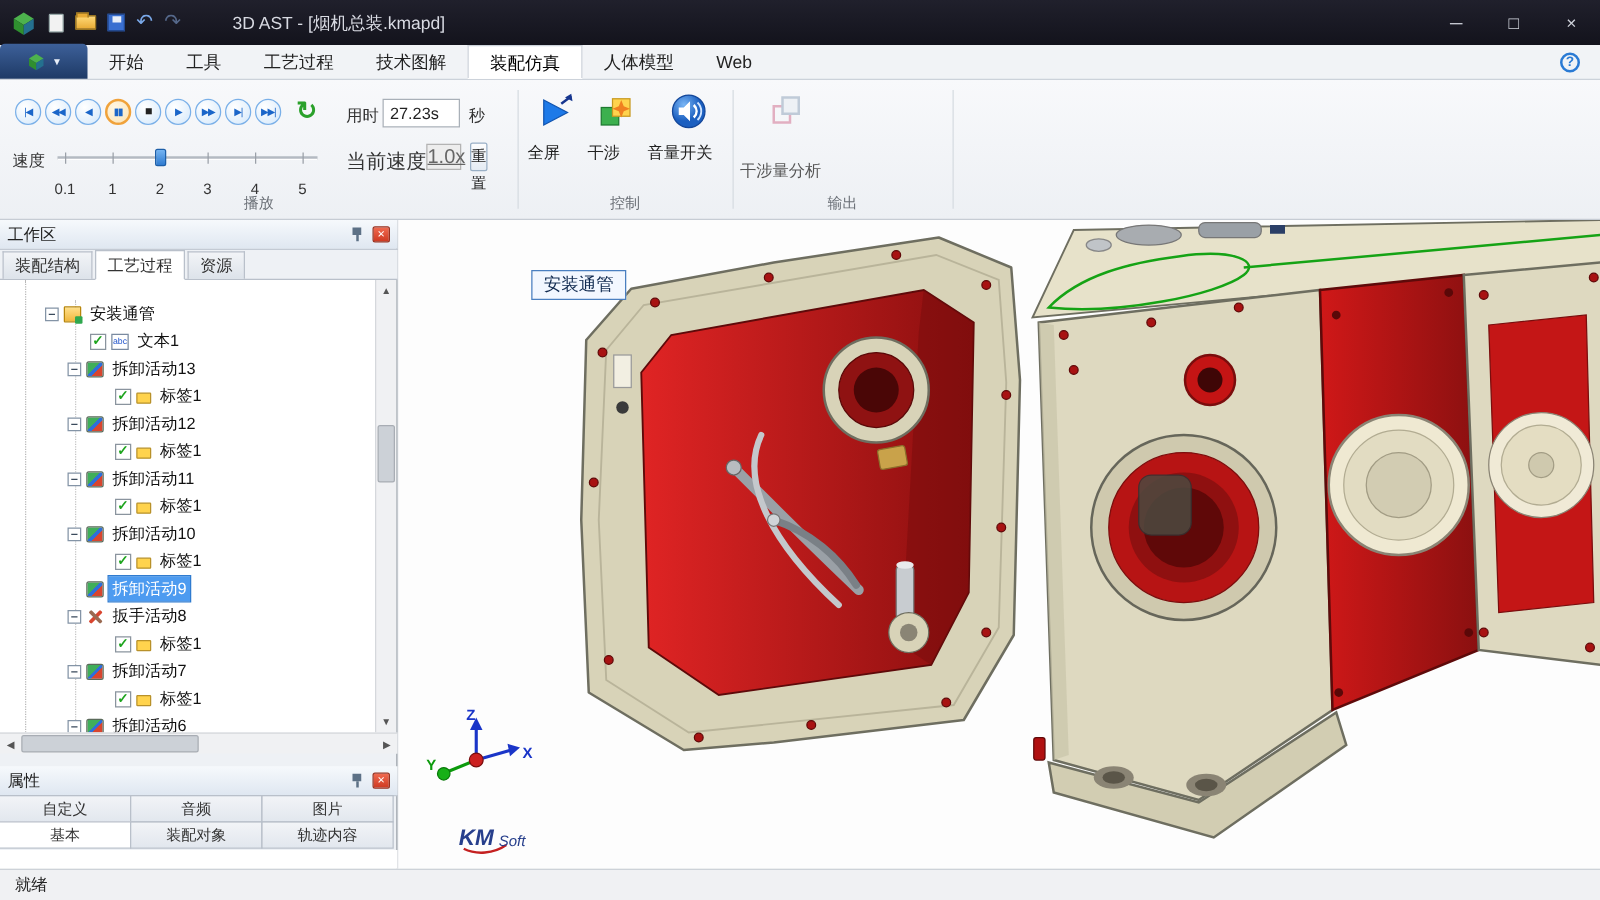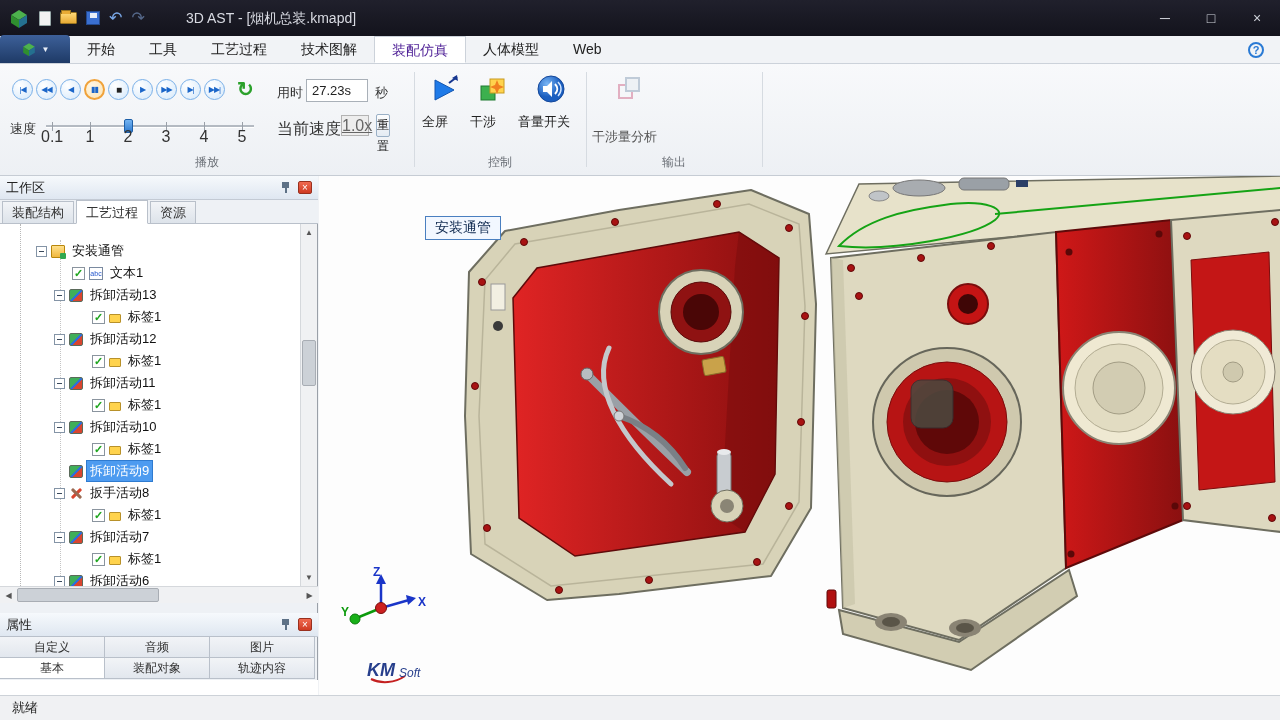--- a/index.html
+++ b/index.html
@@ -23,21 +23,21 @@
   .win-btn { width:46px; height:36px; color:#cfd2da; font-size:14px; display:flex; align-items:center; justify-content:center; }
 
   
   .tabrow { position:absolute; left:0; top:36px; width:1280px; height:28px;
     background:#f1f3f6; border-bottom:1px solid #ccd2da; display:flex; align-items:flex-end; }
   .file-btn { width:70px; height:28px; background:linear-gradient(#3d6099,#1e3a66);
     border-radius:4px 4px 0 0; display:flex; align-items:center; justify-content:center; gap:5px; }
   .file-btn .mini-cube { width:16px; height:16px; }
   .file-btn .drop { color:#e8eef8; font-size:8px; }
   .rtab { padding:0 17px; height:27px; line-height:26px; font-size:14px; color:#222; }
-  .rtab.active { background:#fff; border:1px solid #ccd2da; border-bottom:1px solid #fff; color:#4c1d95; }
+  .rtab.active { background:#fff; border:1px solid #ccd2da; border-bottom:1px solid #fff; color:#000000; }
   .help-btn { margin-left:auto; margin-right:16px; margin-bottom:5px; width:16px; height:16px; border-radius:50%;
     border:2px solid #2a7ad4; color:#2a7ad4; font-size:11px; font-weight:bold; text-align:center; line-height:13px; }
 
   
   .ribbon { position:absolute; left:0; top:64px; width:1280px; height:112px;
     background:linear-gradient(#f8f9fb,#edf0f4); border-bottom:1px solid #c6ccd4; }
   .vdiv { position:absolute; top:8px; bottom:8px; width:1px; background:#d6dbe1; }
   .grp-label { position:absolute; top:90px; text-align:center; font-size:12px; color:#6a6f76; }
 
   .pb-row { position:absolute; left:12px; top:15px; display:flex; align-items:center; gap:3px; }
@@ -47,21 +47,21 @@
   .pb.stop { color:#222; font-size:10px; }
   .pb.hl { border:2px solid #f0a23a; background:radial-gradient(circle at 35% 30%, #fff6e4, #fbe3b4); }
   .loop-btn { margin-left:9px; color:#2ba12b; font-size:20px; font-weight:bold; line-height:21px; }
 
   .speed-label { position:absolute; left:10px; top:56px; font-size:13px; color:#333;font-family:Liberation Serif, serif; }
   .slider { position:absolute; left:44px; top:54px; width:212px; height:16px; }
   .slider .track { position:absolute; left:2px; right:2px; top:7px; height:3px; background:#b4bac2; border-bottom:1px solid #fff; }
   .tick { position:absolute; top:4px; width:1px; height:9px; background:#9aa0a8; }
   .thumb { position:absolute; top:1px; width:9px; height:14px; border-radius:2px;
     background:linear-gradient(#74b4f2,#2f7bd0); border:1px solid #1d5fa8; }
-  .tick-labels { position:absolute; left:44px; top:64px; width:212px; height:14px; font-size:16px; color:#333; }
+  .tick-labels { position:absolute; left:44px; top:80px; width:212px; height:14px; font-size:12px; color:#333; }
   .tick-labels span { position:absolute; width:22px; text-align:center; }
 
   .elapsed-label { position:absolute; left:277px; top:20px; font-size:13px; color:#333; }
   .elapsed-box { position:absolute; left:306px; top:15px; width:62px; height:23px; background:#fff;
     border:1px solid #a9b0b8; font-size:13px; color:#222; padding:3px 5px; }
   .elapsed-unit { position:absolute; left:375px; top:20px; font-size:13px; color:#333; }
   .curspeed-label { position:absolute; left:277px; top:55px; font-size:16px; color:#333; }
   .curspeed-box { position:absolute; left:341px; top:51px; width:28px; height:21px; background:#ededed;
     border:1px solid #b3b3b3; font-size:16px; color:#666; text-align:center; line-height:19px;text-decoration:underline; }
   .reset-btn { position:absolute; left:376px; top:50px; width:14px; height:23px;

